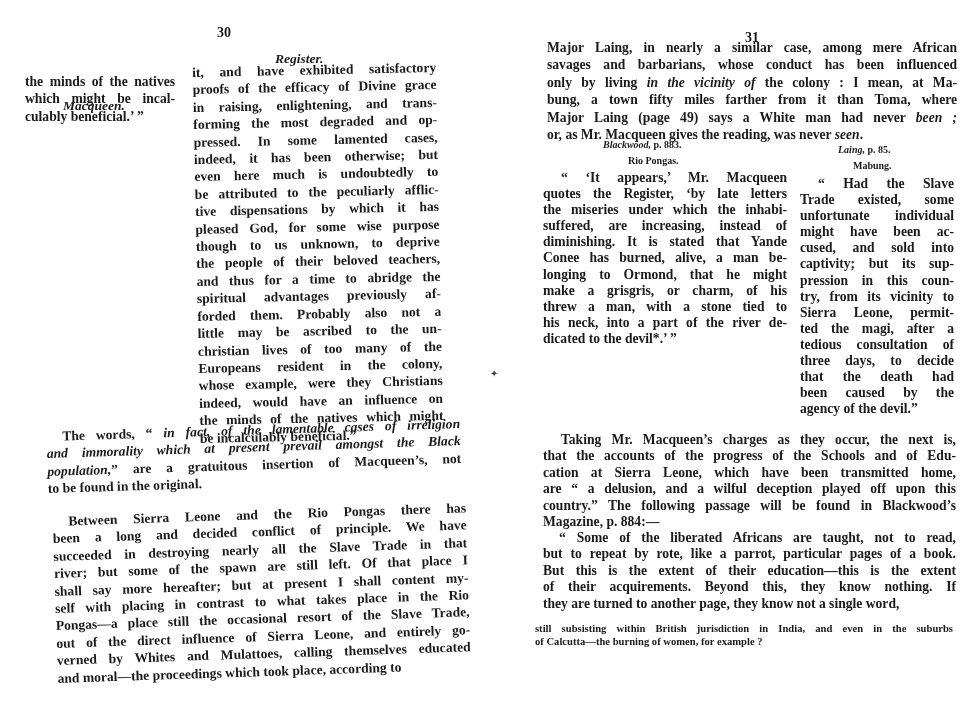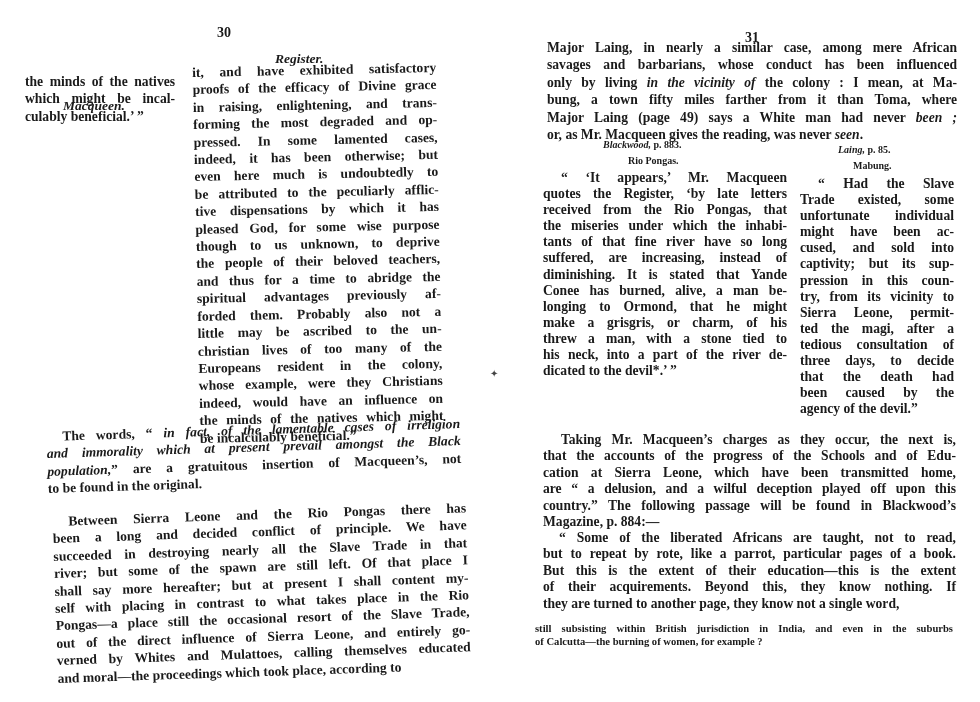--- a/index.html
+++ b/index.html
@@ -93,23 +93,21 @@
   </div>
 
   <div class="hdr-plain" style="left:113px; top:139px;"><span class="ital">Blackwood,</span><span> p. 883.</span></div>
   <div class="hdr-plain" style="left:138px; top:155px;">Rio Pongas.</div>
   <div class="hdr-plain" style="left:348px; top:144px;text-align:right;"><span class="ital">Laing,</span><span> p. 85.</span></div>
   <div class="hdr-plain" style="left:363px; top:160px;">Mabung.</div>
 
   <div class="blk" style="left:53px; top:170px; width:244px; line-height:16.1px;">
       <span class="ln" style="padding-left: 18px;">“ ‘It appears,’ Mr. Macqueen</span>
       <span class="ln">quotes the Register, ‘by late letters</span>
-      <span class="ln">received from the Rio Pongas, that</span>
       <span class="ln">the miseries under which the inhabi-</span>
-      <span class="ln">tants of that fine river have so long</span>
       <span class="ln">suffered, are increasing, instead of</span>
       <span class="ln">diminishing.  It is stated that Yande</span>
       <span class="ln">Conee has burned, alive, a man be-</span>
       <span class="ln">longing to Ormond, that he might</span>
       <span class="ln">make a grisgris, or charm, of his</span>
       <span class="ln">threw a man, with a stone tied to</span>
       <span class="ln">his neck, into a part of the river de-</span>
       <span class="ln last">dicated to the devil*.’ ”</span>
     </div>
 

